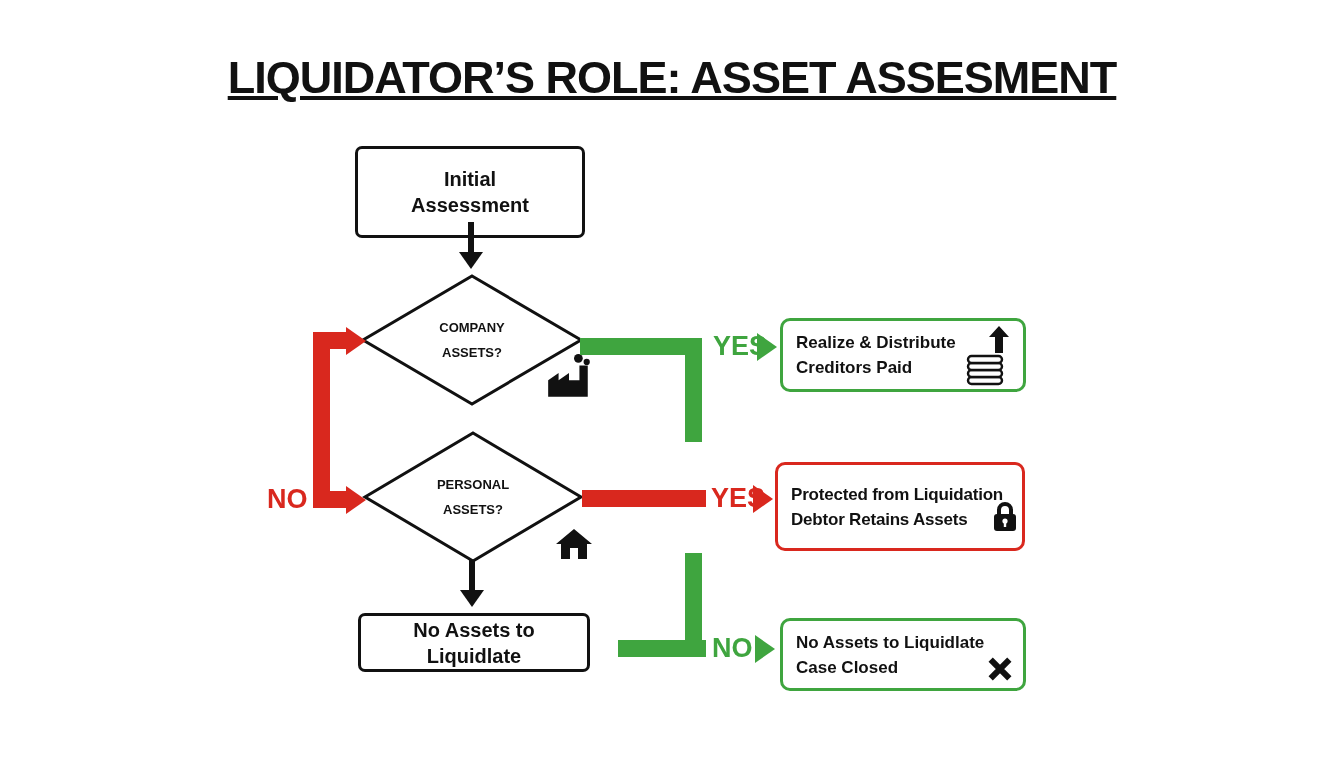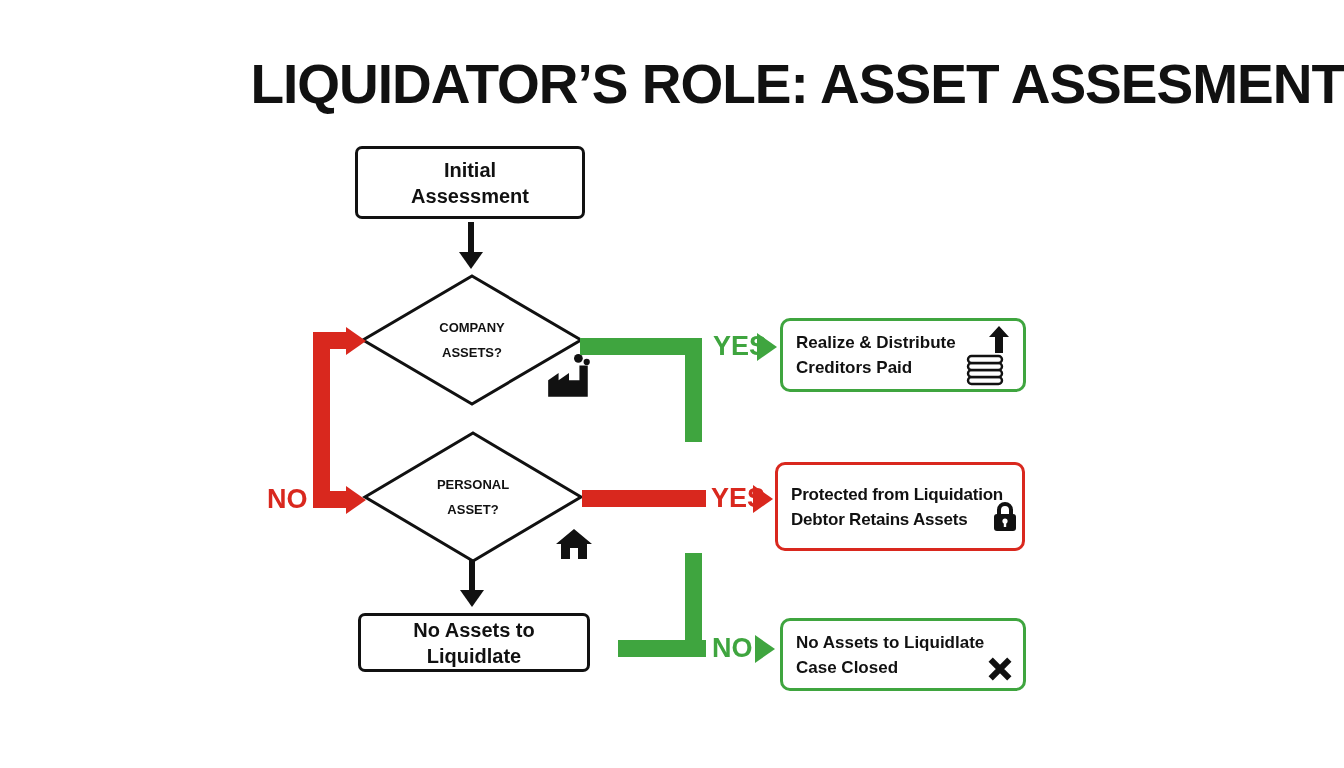--- a/index.html
+++ b/index.html
@@ -5,23 +5,24 @@
   :root { --ink:#111111; --green:#3fa53f; --red:#d9281e; }
   * { margin:0; padding:0; box-sizing:border-box; }
   html,body { background:#ffffff; }
   body {
     width:1344px; height:768px; position:relative; overflow:hidden;
     font-family:"Liberation Sans", sans-serif; color:var(--ink);
   }
   .stage { position:absolute; inset:0; }
   .abs { position:absolute; }
   .title {
-    position:absolute; left:0; right:0; top:52px; text-align:right;
-    font-size:55px; font-weight:700; letter-spacing:-1px; color:var(--ink);
+    position:absolute; left:0; right:0; top:52px; text-align:center;
+    font-size:45px; font-weight:700; letter-spacing:-1px; color:var(--ink);
     white-space:nowrap;
+    text-decoration:underline;
   }
   .node {
     border:3px solid var(--ink); border-radius:7px; background:#fff;
     display:flex; align-items:center; justify-content:center; text-align:center;
     font-weight:700; font-size:20px; line-height:26px; white-space:pre-line;
   }
   .outcome {
     border-radius:10px; background:#fff; display:flex; align-items:center;
     font-weight:700; font-size:17px; line-height:25px; white-space:pre-line;
     padding:8px 10px 8px 13px; text-align:left; color:var(--ink);
@@ -44,21 +45,21 @@
   .lbl.red   { color:var(--red); }
   .icon svg { display:block; }
 </style>
 </head>
 <body>
 
 <div class="stage">
 
   <h1 class="title">LIQUIDATOR’S ROLE: ASSET ASSESMENT</h1>
 
-  <div class="node abs" style="left:355px; top:146px; width:230px; height:73px;text-align:center;">Initial
+  <div class="node abs" style="left:355px; top:146px; width:230px; height:92px;text-align:center;">Initial
 Assessment</div>
 
   <div class="line black abs" style="left:468px; top:222px; width:6px; height:32px;"></div>
   <div class="tri-down abs" style="left:459px; top:252px;"></div>
 
   <svg class="abs" style="left:360px; top:273px;" width="224" height="134" viewBox="0 0 224 134">
     <polygon points="112,3 221,67 112,131 3,67" fill="#ffffff" stroke="#111111" stroke-width="3"></polygon>
   </svg>
   <div class="dtext abs" style="left:360px; top:273px; width:224px; height:134px;">COMPANY
 ASSETS?</div>
@@ -100,21 +101,21 @@
   <div class="line red abs" style="left:326px; top:332px; width:22px; height:17px;"></div>
   <div class="tri-right red abs" style="left:346px; top:327px;"></div>
   <div class="line red abs" style="left:326px; top:491px; width:22px; height:17px;"></div>
   <div class="tri-right red abs" style="left:346px; top:486px;"></div>
   <div class="lbl red abs" style="left:267px; top:484px;">NO</div>
 
   <svg class="abs" style="left:362px; top:430px;" width="222" height="134" viewBox="0 0 222 134">
     <polygon points="111,3 219,67 111,131 3,67" fill="#ffffff" stroke="#111111" stroke-width="3"></polygon>
   </svg>
   <div class="dtext abs" style="left:362px; top:430px; width:222px; height:134px;">PERSONAL
-ASSET?</div>
+ASSETS?</div>
 
   <span class="icon abs" style="left:554px; top:527px;">
     <svg width="40" height="34" viewBox="0 0 40 34">
       <path d="M20 2 L38 17 H33 V32 H7 V17 H2 Z" fill="#111"></path>
       <rect x="16" y="21" width="8" height="11" fill="#fff"></rect>
     </svg>
   </span>
 
   <div class="line red abs" style="left:582px; top:490px; width:124px; height:17px;"></div>
   <div class="lbl red abs" style="left:711px; top:483px;">YES</div>

